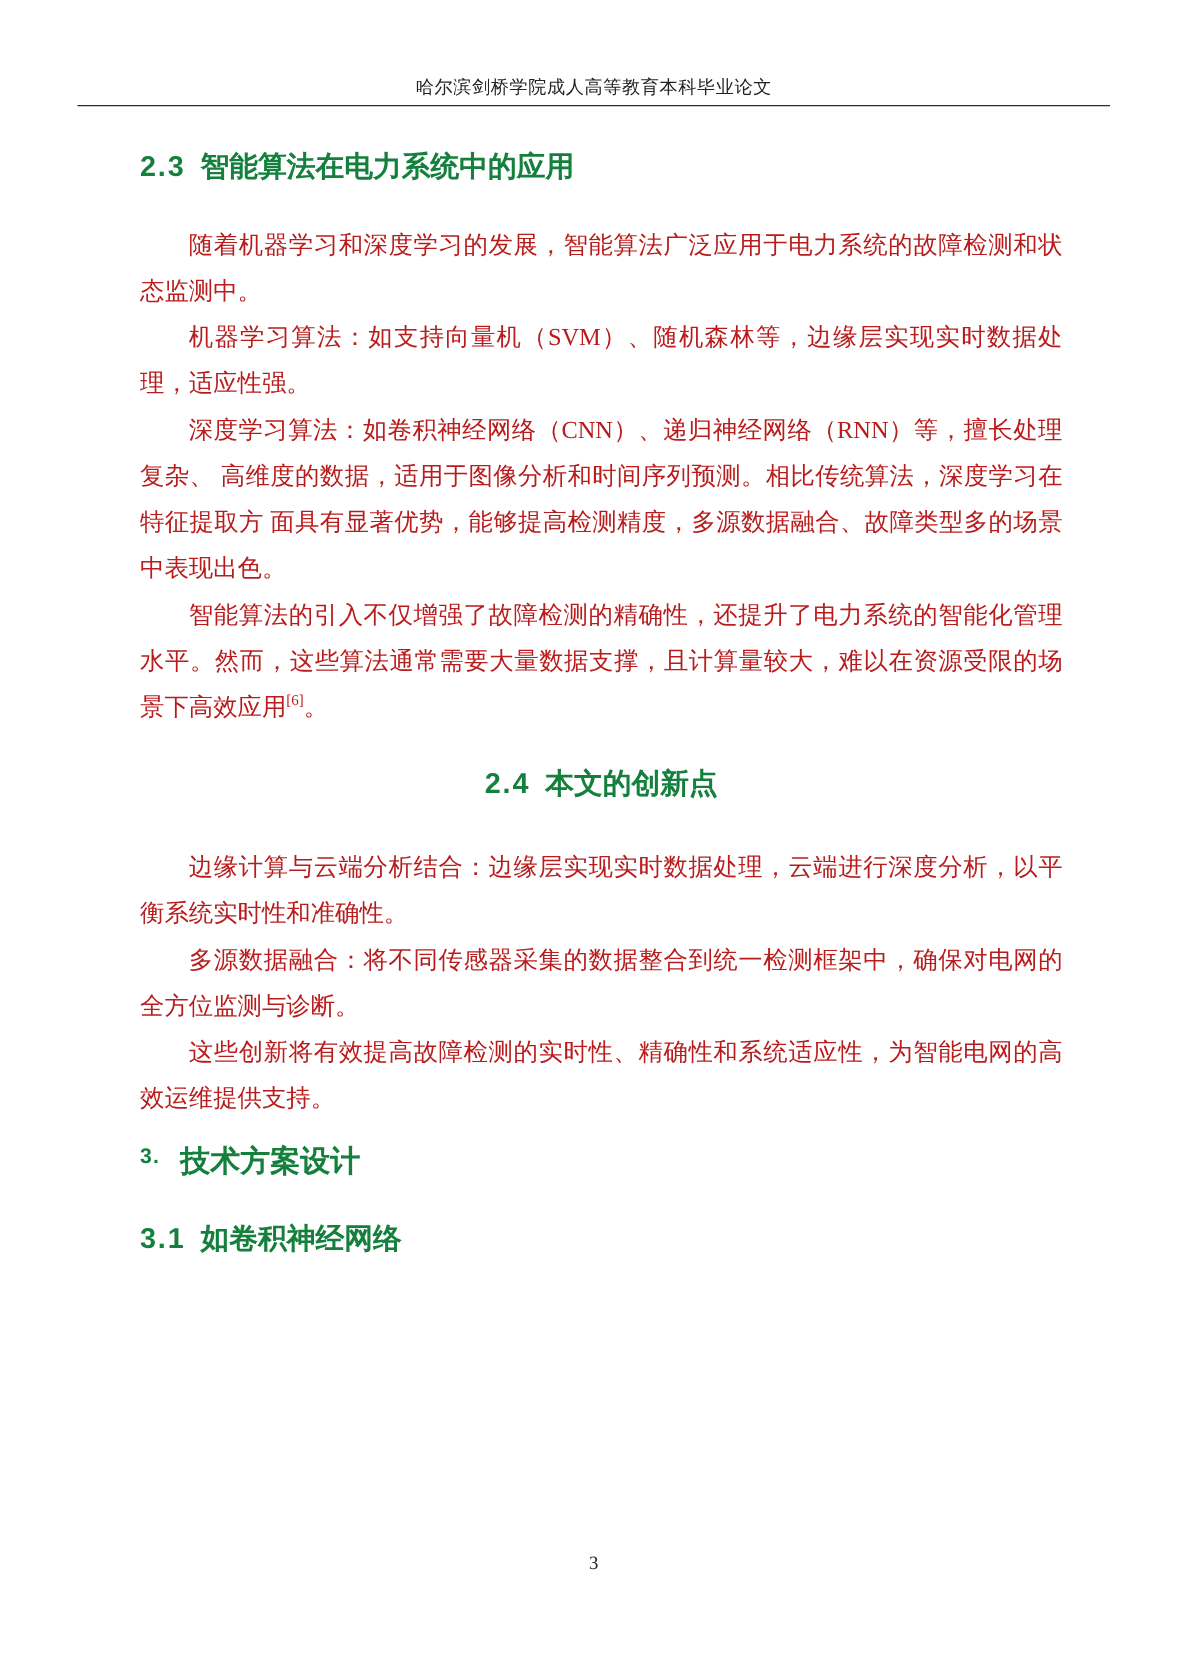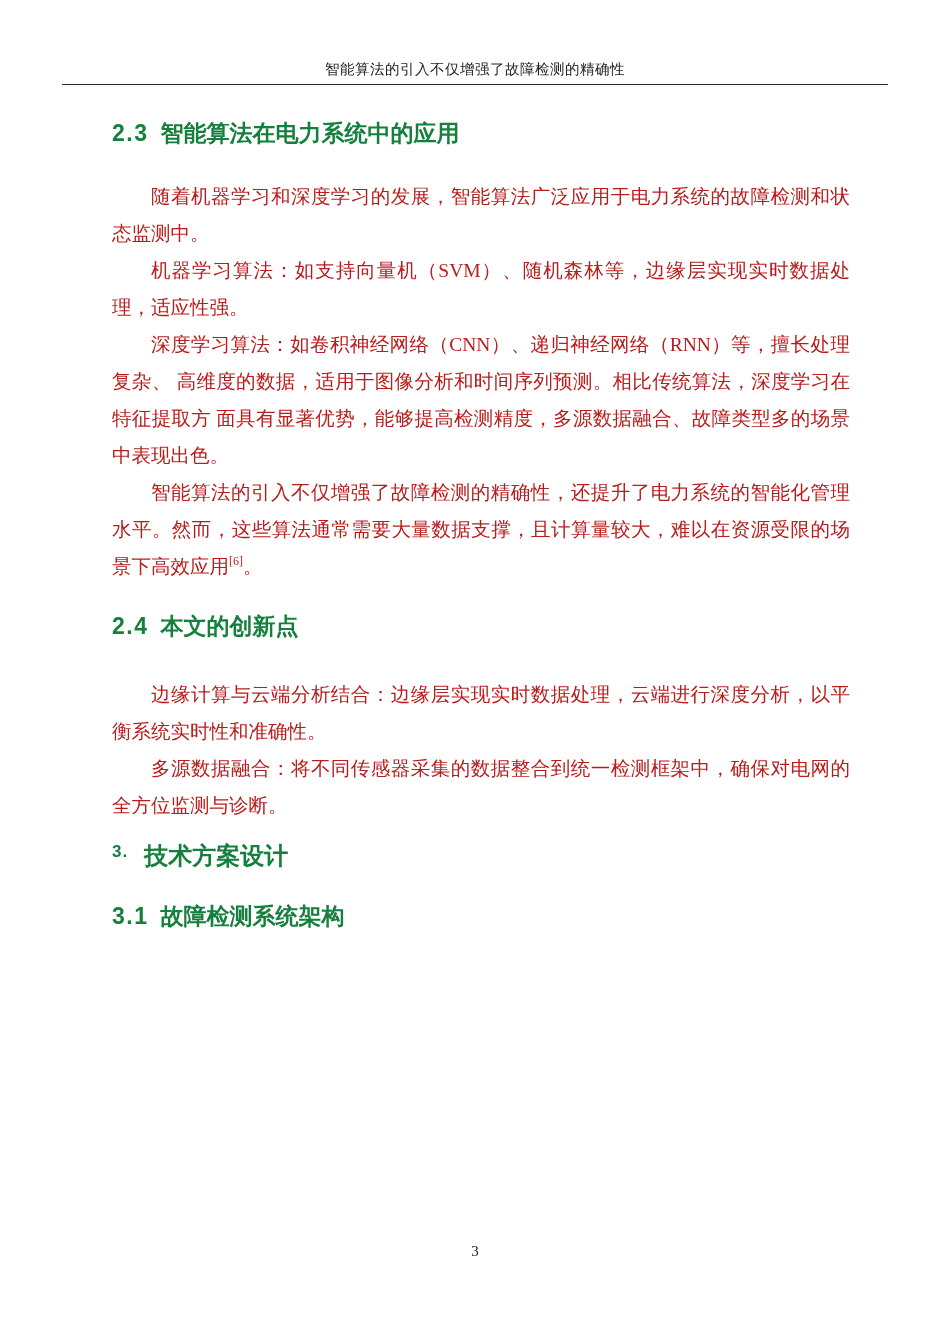--- a/index.html
+++ b/index.html
@@ -32,21 +32,21 @@
   }
   .sec-h {
     font-family: "Liberation Sans", sans-serif;
     font-weight: bold;
     color: #15803d;
     font-size: 23px;
     line-height: 1.32;
   }
   .sec-h .num { letter-spacing: 1.5px; margin-right: 12px; }
   .h23 { margin: 0 0 30px 0; }
-  .h24 { margin: 26px 0 34px 0; }
+  .h24 { margin: 26px 0 34px 0; text-align: center; }
   .h3main { margin: 16px 0 0 0; font-size: 24px; }
   .h3main .bignum { font-size: 17px; vertical-align: 7px; margin-right: 16px; letter-spacing: 1px; }
   .h31 { margin: 30px 0 0 0; }
   p.body {
     font-size: 19.5px;
     line-height: 37px;
     text-align: justify;
     margin: 0;
     color: #b91c1c;
   }
@@ -68,21 +68,21 @@
     font-size: 15px;
     color: #222;
   }
 </style>
 </head>
 <body>
 
 <div class="page">
 
   <div class="page-header">
-    <span class="page-header-text">智能算法的引入不仅增强了故障检测的精确性</span>
+    <span class="page-header-text">哈尔滨剑桥学院成人高等教育本科毕业论文</span>
   </div>
 
   <div class="content">
 
     <div class="sec-h h23">
       <span class="num">2.3</span><span>智能算法在电力系统中的应用</span>
     </div>
 
     <p class="body ind2">随着机器学习和深度学习的发展，智能算法广泛应用于电力系统的故障检测和状态监测中。</p>
 
@@ -95,26 +95,27 @@
     <div class="sec-h h24">
       <span class="num">2.4</span><span>本文的创新点</span>
     </div>
 
 
     <p class="body ind2">边缘计算与云端分析结合：边缘层实现实时数据处理，云端进行深度分析，以平衡系统实时性和准确性。</p>
 
 
     <p class="body ind2">多源数据融合：将不同传感器采集的数据整合到统一检测框架中，确保对电网的全方位监测与诊断。</p>
 
+    <p class="body ind2">这些创新将有效提高故障检测的实时性、精确性和系统适应性，为智能电网的高效运维提供支持。</p>
 
     <div class="sec-h h3main">
       <span class="bignum">3.</span><span>技术方案设计</span>
     </div>
 
     <div class="sec-h h31">
-      <span class="num">3.1</span><span>故障检测系统架构</span>
+      <span class="num">3.1</span><span>如卷积神经网络</span>
     </div>
 
   </div>
 
   <div class="page-number">3</div>
 
 </div>
 
 </body></html>

